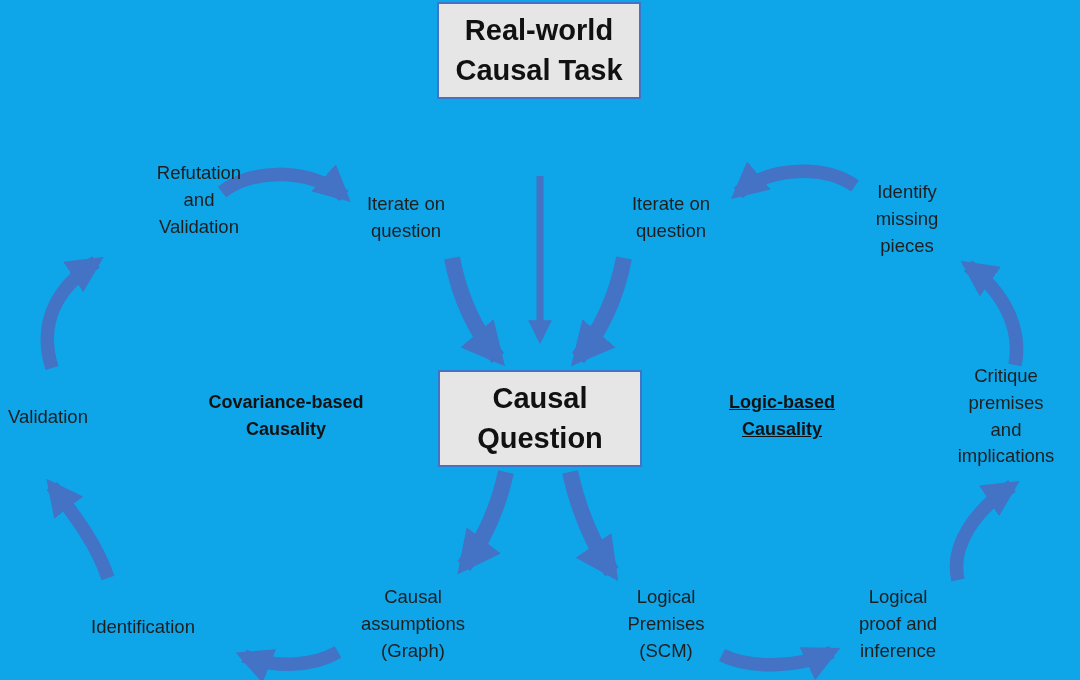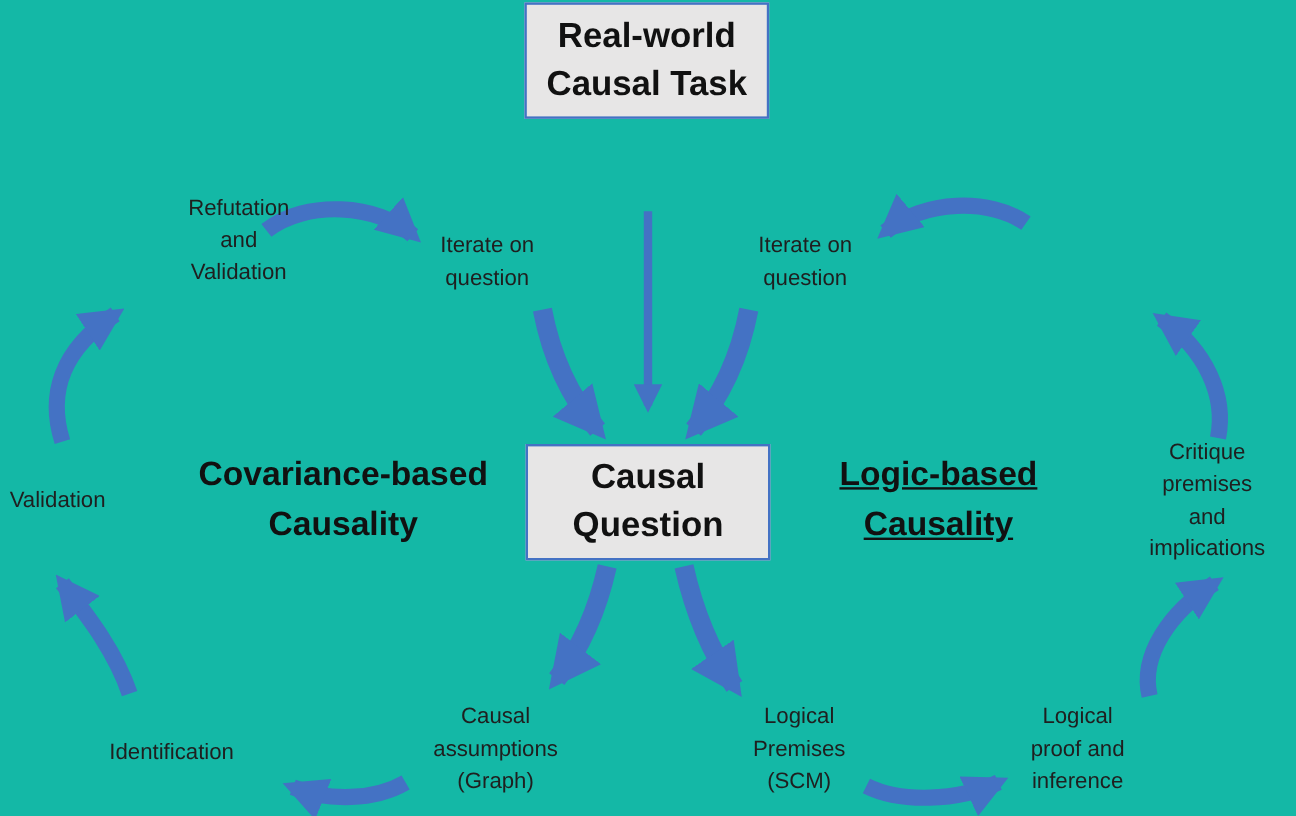--- a/index.html
+++ b/index.html
@@ -1,34 +1,34 @@
 <!DOCTYPE html>
 <html style="--arrow: #4472C4; --box-fill: #E7E6E6; --box-border: #4472C4; --text: #1f1f1f;"><head>
 <meta charset="utf-8">
 <style>
   :root{
     --arrow:#4472C4; --box-fill:#E7E6E6; --box-border:#4472C4; --text:#1f1f1f;
   }
   html,body{margin:0;padding:0;background:#fff;}
   #canvas{
     position:relative; width:1080px; height:680px; overflow:hidden;
-    font-family:"Liberation Sans", sans-serif; color:var(--text); background:#14b8a6;
+    font-family:"Liberation Sans", sans-serif; color:var(--text); background:#0ea5e9;
   }
   #arrows{position:absolute; left:0; top:0; width:1080px; height:680px; z-index:0;}
   .arrow-path{stroke:var(--arrow); fill:none;}
   .arrow{stroke-width:13.5;}
   .arrow-thick{stroke-width:16;}
   .arrow-thin{stroke-width:7;}
   .ah-fill{fill:var(--arrow);}
   .label{
     position:absolute; transform:translate(-50%,-50%);
     text-align:center; white-space:pre-line; z-index:1;
     font-size:18.5px; line-height:1.45; color:var(--text);
   }
-  .heading{font-weight:bold; font-size:28px; line-height:1.5; color:#111;}
+  .heading{font-weight:bold; font-size:18px; line-height:1.5; color:#111;}
   .subtitle{font-style:italic; font-weight:bold; font-size:20px; line-height:1.4; color:#111;}
   .node-box{
     position:absolute; z-index:2;
     background:var(--box-fill); border:2.5px solid var(--box-border);
     display:flex; align-items:center; justify-content:center;
     text-align:center; white-space:pre-line;
     font-weight:bold; font-size:29px; line-height:1.35; color:#111;
   }
   #task-box{left:437px; top:2px; width:200px; height:93px;}
   #question-box{left:438px; top:370px; width:200px; height:93px;}
@@ -82,20 +82,23 @@
   <div class="label" style="left:48px; top:417px;">Validation</div>
   <div class="label" style="left:143px; top:627px;">Identification</div>
   <div class="label" style="left:413px; top:624px;">Causal
 assumptions
 (Graph)</div>
   <div class="label heading" style="left:286px; top:416px;">Covariance-based
 Causality</div>
 
   <div class="label" style="left:671px; top:218px;">Iterate on
 question</div>
+  <div class="label" style="left:907px; top:219px;">Identify
+missing
+pieces</div>
   <div class="label" style="left:1006px; top:417px;">Critique
 premises
 and
 implications</div>
   <div class="label" style="left:666px; top:624px;">Logical
 Premises
 (SCM)</div>
   <div class="label" style="left:898px; top:624px;">Logical
 proof and
 inference</div>

